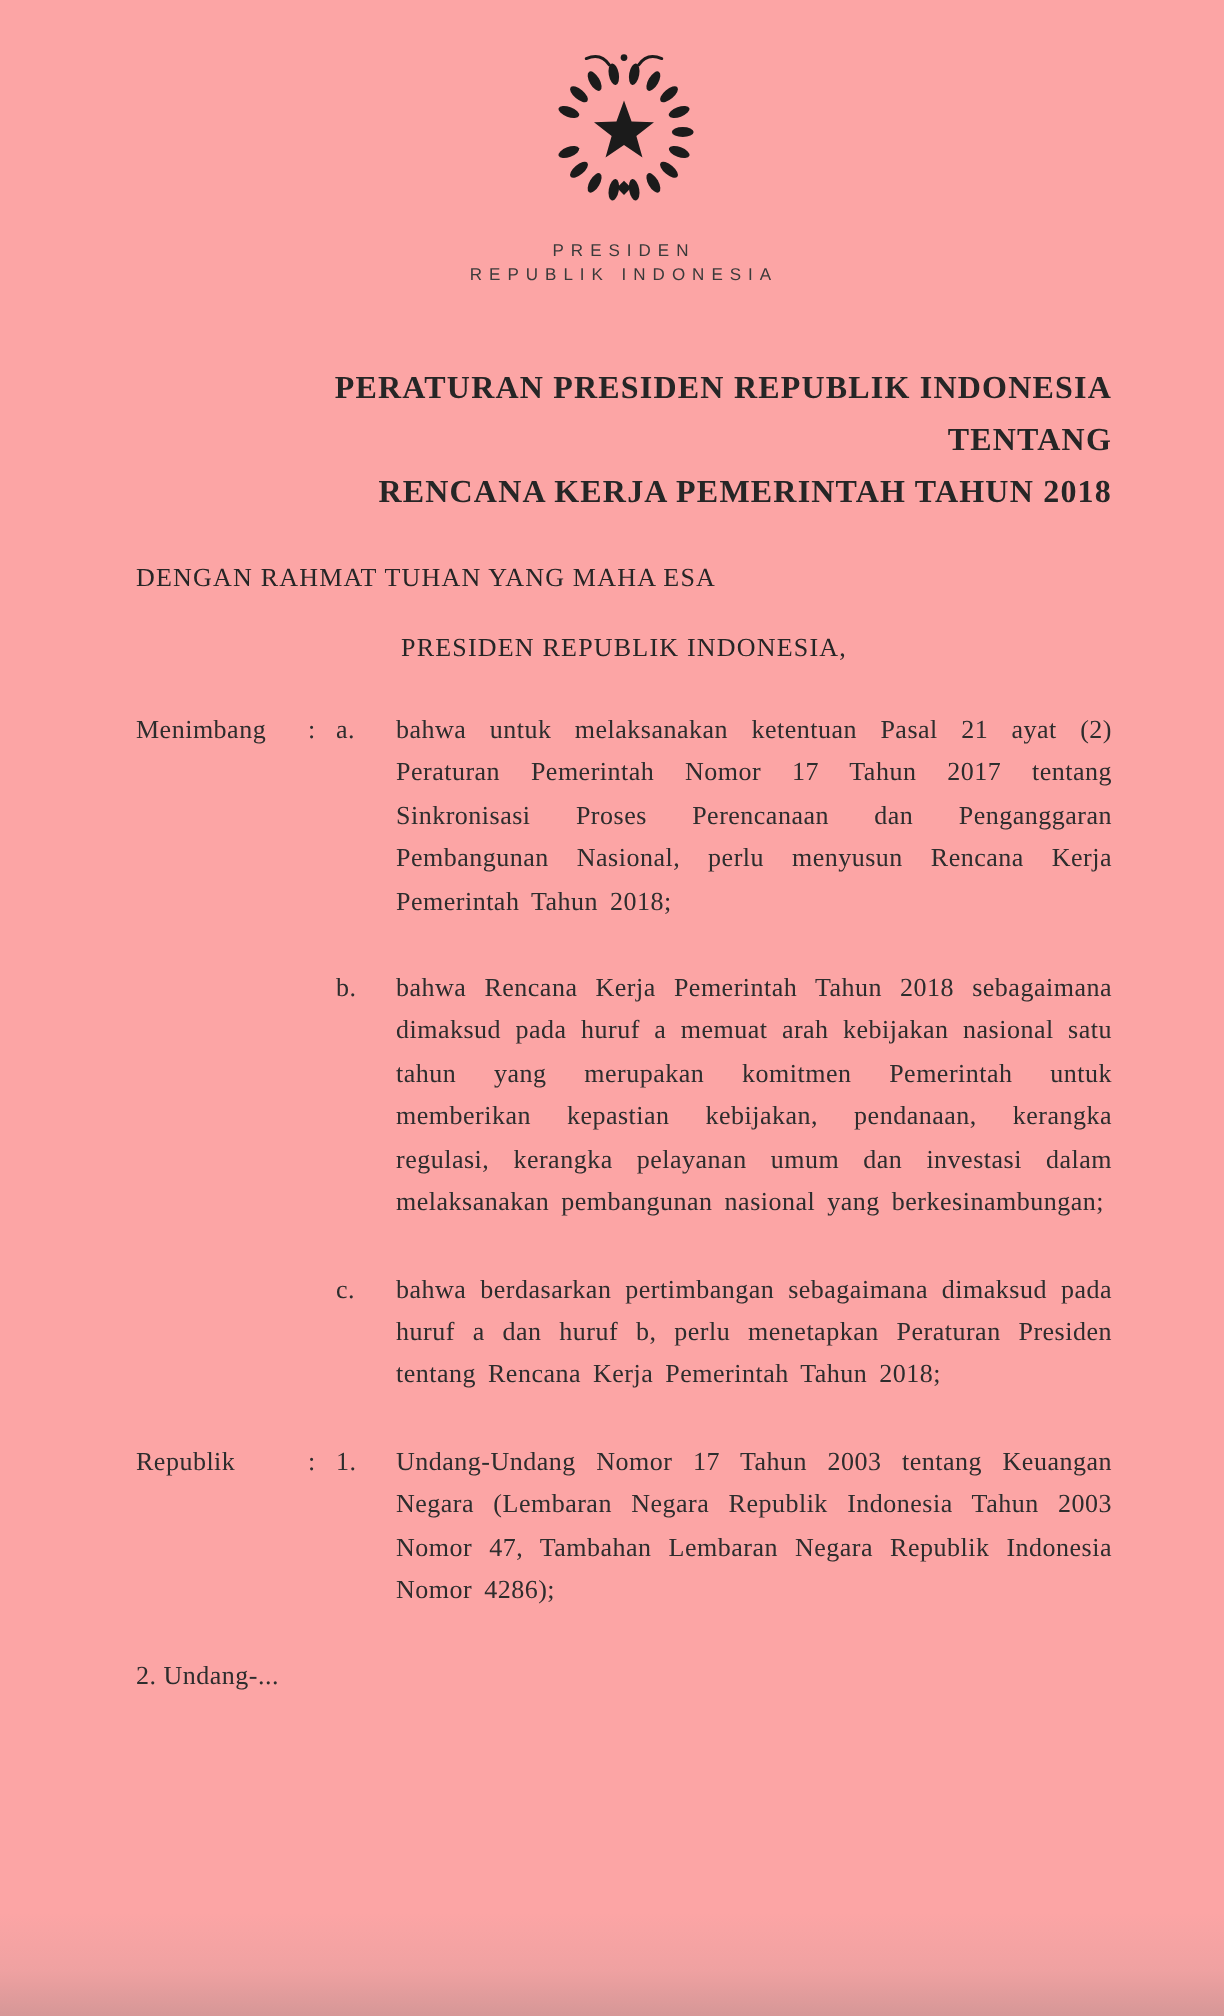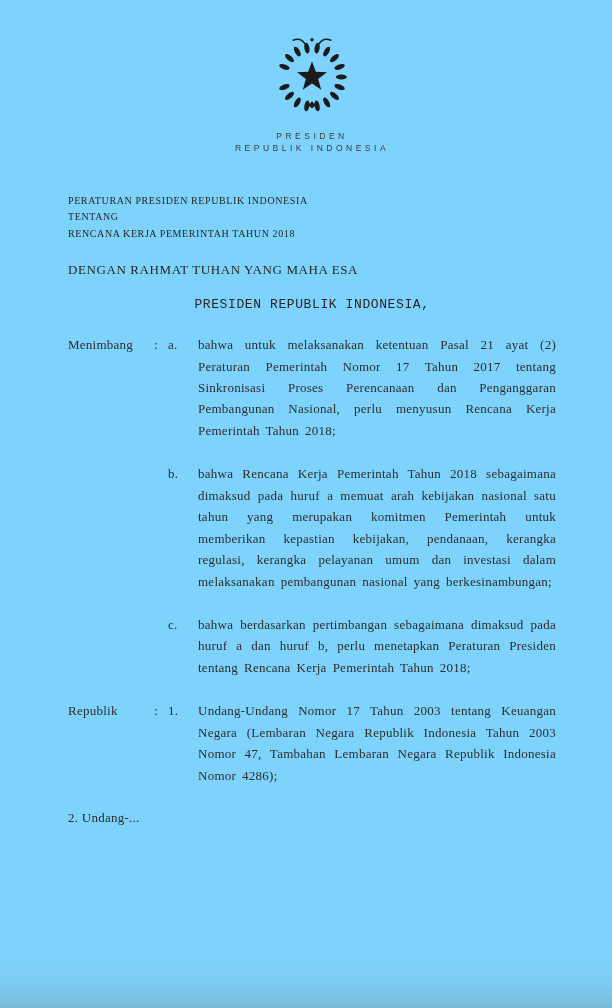--- a/index.html
+++ b/index.html
@@ -5,23 +5,23 @@
   html, body {
     margin: 0;
     padding: 0;
     background: #ffffff;
   }
   .page {
     position: relative;
     width: 612px;
     height: 1008px;
     box-sizing: border-box;
-    background: #7dd3fc;
+    background: #fca5a5;
     overflow: hidden;
-    padding: 34px 56px 0 68px;
+    padding: 23px 56px 0 68px;
     font-family: "Liberation Serif", "DejaVu Serif", serif;
     color: #2d2d2d;
     font-size: 13px;
   }
   .emblem {
     text-align: center;
     margin-bottom: 6px;
   }
   .emblem svg {
     display: inline-block;
@@ -29,40 +29,40 @@
   .letterhead {
     text-align: center;
     font-family: "Liberation Sans", sans-serif;
     font-size: 8.5px;
     letter-spacing: 3.5px;
     color: #3a3a3a;
     line-height: 1.45;
   }
   .title-block {
     margin-top: 38px;
-    text-align: left;
-    font-size: 10px;
+    text-align: right;
+    font-size: 16px;
     letter-spacing: 0.6px;
     line-height: 1.65;
     color: #262626;
+    font-weight: bold;
   }
   .grace-line {
     margin-top: 20px;
     text-align: left;
     font-size: 13px;
     letter-spacing: 0.6px;
     color: #262626;
   }
   .issuer-line {
     margin-top: 19px;
     text-align: center;
     font-size: 13px;
     letter-spacing: 0.6px;
     color: #262626;
-    font-family: Liberation Mono, monospace;
   }
   .clauses {
     margin-top: 16px;
   }
   .clause-row {
     display: grid;
     grid-template-columns: 86px 14px 30px 1fr;
     line-height: 1.65;
     margin-bottom: 14px;
     letter-spacing: 0.25px;

